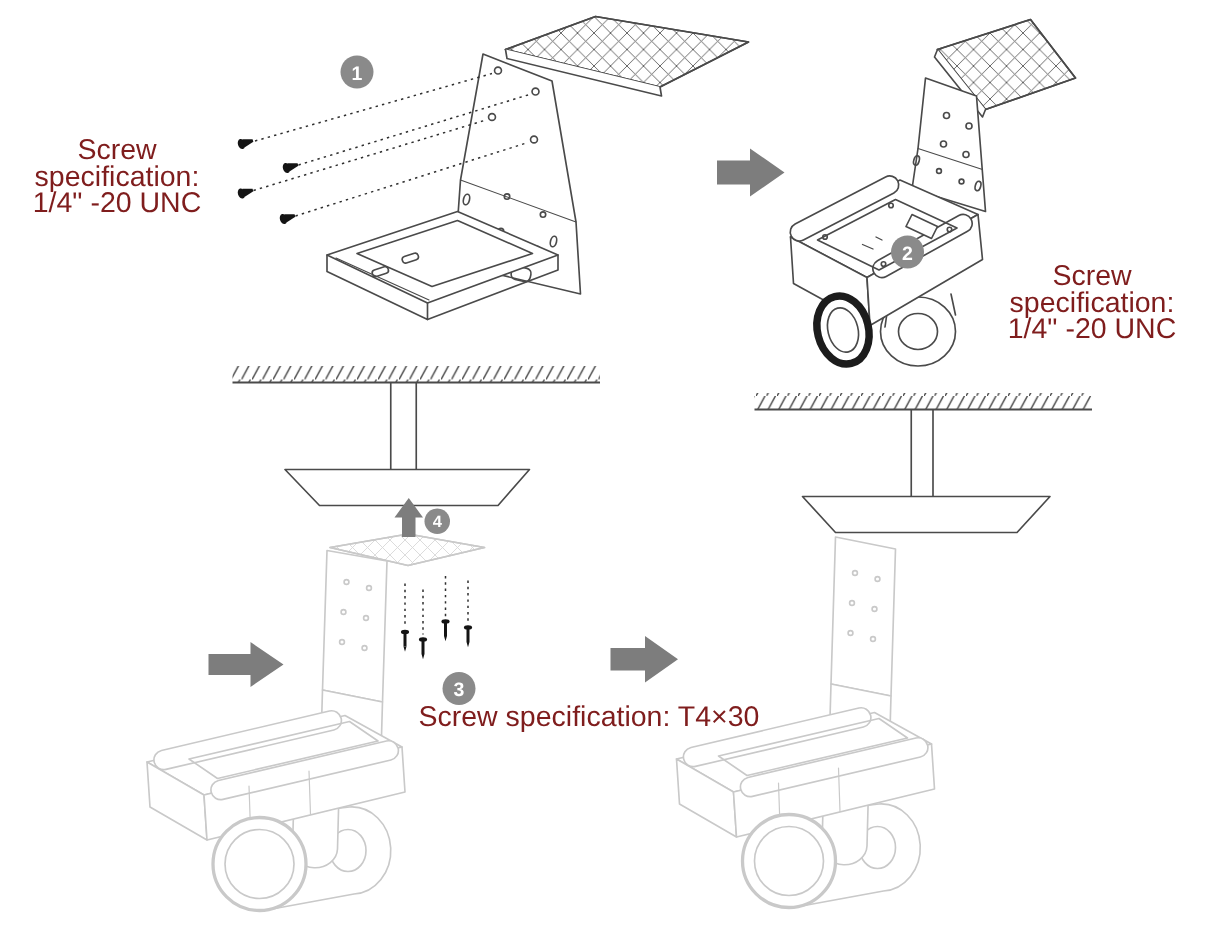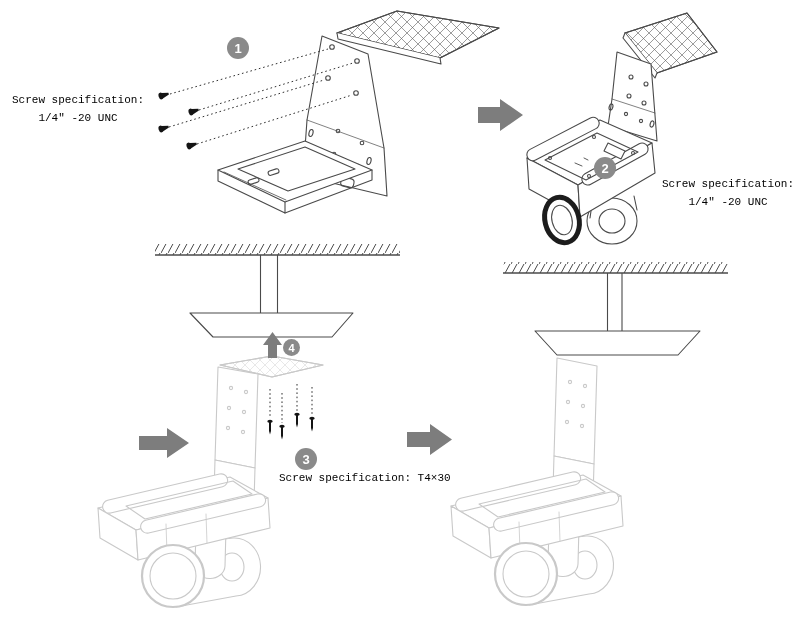--- a/index.html
+++ b/index.html
@@ -11,23 +11,22 @@
   }
   .stage > svg { position: absolute; left: 0; top: 0; }
   .badge {
     position: absolute; width: 22px; height: 22px; border-radius: 50%;
     background: #8a8a8a; color: #ffffff; font-size: 13px; font-weight: 700;
     display: flex; align-items: center; justify-content: center;
     user-select: none;
   }
   .badge.small { width: 17px; height: 17px; font-size: 11px; }
   .spec {
-    position: absolute; color: #000000; font-size: 11px; line-height: 17.5px;
+    position: absolute; color: #7f1d1d; font-size: 19px; line-height: 17.5px;
     white-space: nowrap;
-    font-family: Liberation Mono, monospace;
   }
   .spec.center { text-align: center; white-space: normal; }
 </style>
 </head>
 <body>
 
 <div class="stage">
 
   <svg width="806" height="619" viewBox="0 0 806 619">
     <defs>

